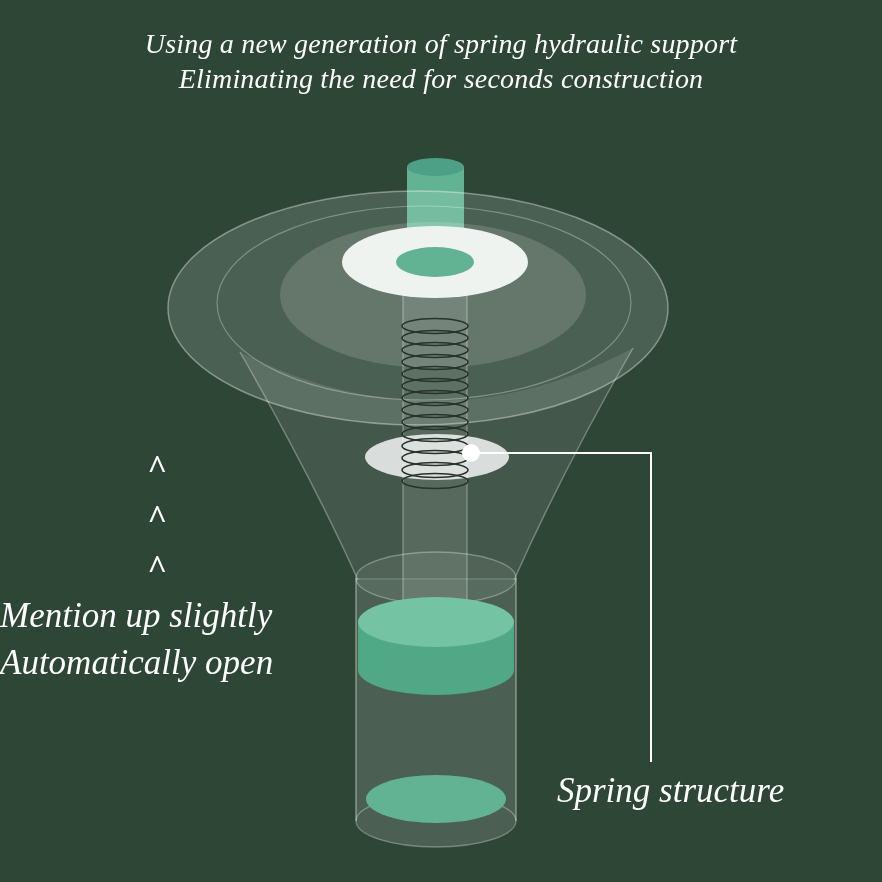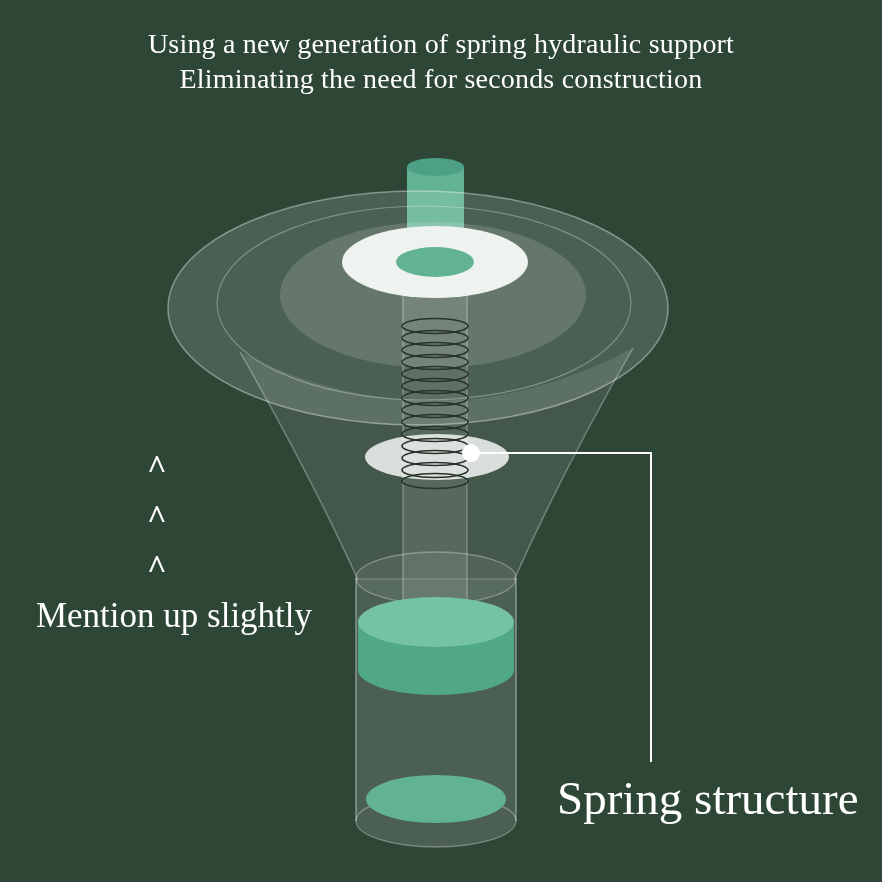--- a/index.html
+++ b/index.html
@@ -5,20 +5,21 @@
   * { margin: 0; padding: 0; box-sizing: border-box; }
   html, body { background: #222; }
   .canvas {
     position: relative;
     width: 882px;
     height: 882px;
     background: #2e4636;
     overflow: hidden;
     font-family: "Liberation Serif", serif;
     color: #ffffff;
+    font-style: italic;
   }
   .header {
     position: absolute;
     top: 26px;
     left: 0;
     width: 100%;
     text-align: center;
     font-size: 28px;
     line-height: 35px;
     letter-spacing: 0.2px;
@@ -38,29 +39,28 @@
     line-height: 34px;
   }
   .chevron.c1 { top: 450px; }
   .chevron.c2 { top: 500px; }
   .chevron.c3 { top: 550px; }
   .left-text {
     position: absolute;
     left: 0;
     top: 592px;
     width: 348px;
-    text-align: center;
     font-size: 35px;
     line-height: 47px;
   }
   .spring-label {
     position: absolute;
     left: 557px;
     top: 771px;
-    font-size: 47px;
+    font-size: 35px;
   }
 </style>
 </head>
 <body>
 
 <div class="canvas">
 
   <svg class="illustration" width="882" height="882" viewBox="0 0 882 882">
 
     <rect x="407" y="166" width="57" height="122" fill="#62b394"></rect>
@@ -121,17 +121,18 @@
     <div>Using a new generation of spring hydraulic support</div>
     <div>Eliminating the need for seconds construction</div>
   </div>
 
   <div class="chevron c1">^</div>
   <div class="chevron c2">^</div>
   <div class="chevron c3">^</div>
 
   <div class="left-text">
     <div>Mention up slightly</div>
+    <div>Automatically open</div>
   </div>
 
   <div class="spring-label">Spring structure</div>
 
 </div>
 
 </body></html>

